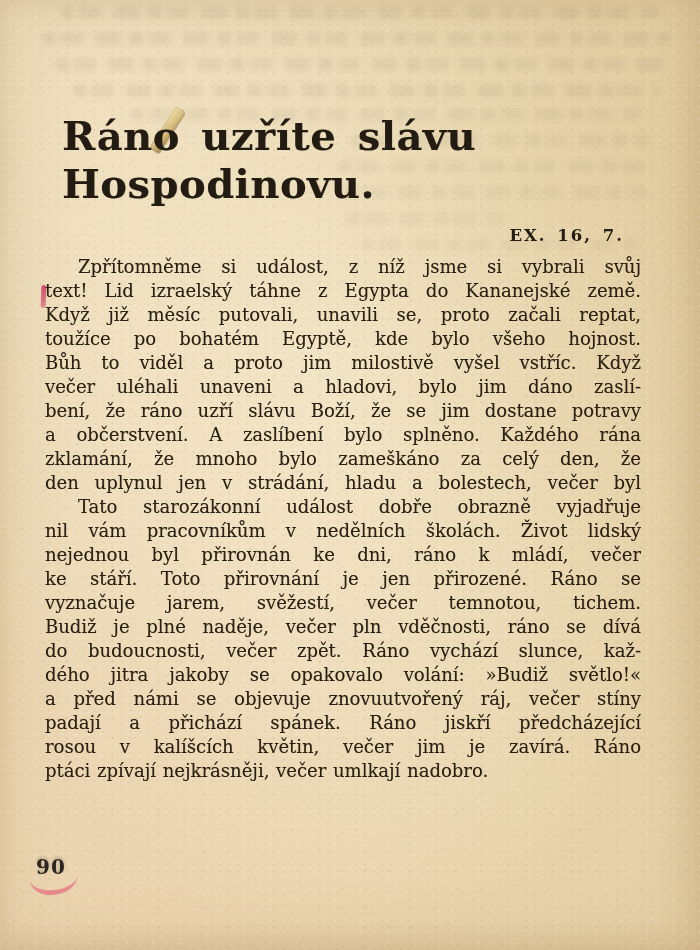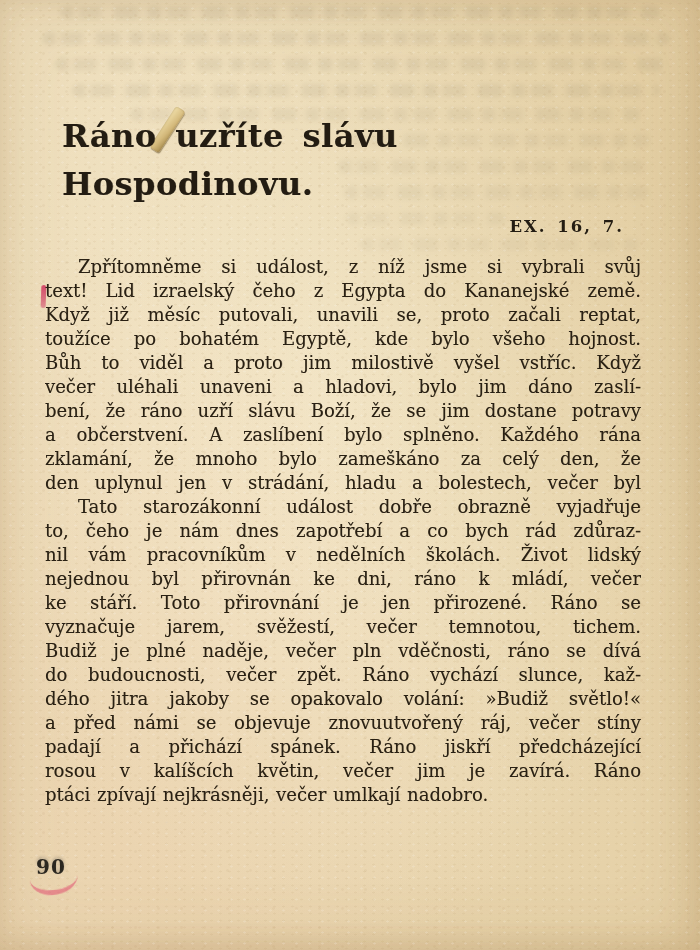--- a/index.html
+++ b/index.html
@@ -41,40 +41,40 @@
     background: repeating-linear-gradient(90deg,
       rgba(122,112,86,0.20) 0 13px, rgba(122,112,86,0.03) 13px 19px,
       rgba(122,112,86,0.17) 19px 41px, rgba(122,112,86,0.02) 41px 54px,
       rgba(122,112,86,0.19) 54px 78px, rgba(122,112,86,0.03) 78px 88px);
     filter: blur(2.6px);
     opacity: 0.55;
   }
   .title {
     position: absolute;
     left: 62px; top: 112px;
-    font-size: 32px;
+    font-size: 40px;
     font-weight: bold;
     line-height: 48px;
     letter-spacing: 0.5px;
     word-spacing: 7px;
     color: #231c12;
     text-shadow: 0.4px 0.4px 0 rgba(35,28,18,0.35);
   }
   .scratch {
     position: absolute;
     left: 162px; top: 105px;
     width: 11px; height: 49px;
     transform: rotate(33deg);
     border-radius: 3px;
     background: linear-gradient(100deg, #ecd9a2 10%, #d3b87a 60%, #a88d50 100%);
     box-shadow: 1px 1px 1px rgba(98,76,36,0.55), inset 0 0 2px rgba(122,96,46,0.45);
   }
   .scripture {
     position: absolute;
-    top: 217px; right: 76px;
+    top: 226px; right: 76px;
     font-size: 16.5px;
     font-weight: bold;
     letter-spacing: 2px;
     word-spacing: 3px;
     color: #241d13;
   }
   .red-mark {
     position: absolute;
     left: 41px; top: 285px;
     width: 5px; height: 23px;
@@ -146,33 +146,32 @@
     <div>Hospodinovu.</div>
   </div>
 
   <div class="scripture">EX. 16, 7.</div>
 
   <div class="red-mark"></div>
 
   <div class="body-text">
     <div>
       <div class="line first">Zpřítomněme si událost, z níž jsme si vybrali svůj</div>
-      <div class="line">text! Lid izraelský čeho z Egypta do Kananejské země.</div>
+      <div class="line">text! Lid izraelský táhne z Egypta do Kananejské země.</div>
       <div class="line">Když již měsíc putovali, unavili se, proto začali reptat,</div>
       <div class="line">toužíce po bohatém Egyptě, kde bylo všeho hojnost.</div>
       <div class="line">Bůh to viděl a proto jim milostivě vyšel vstříc. Když</div>
       <div class="line">večer uléhali unaveni a hladovi, bylo jim dáno zaslí-</div>
       <div class="line">bení, že ráno uzří slávu Boží, že se jim dostane potravy</div>
       <div class="line">a občerstvení. A zaslíbení bylo splněno. Každého rána</div>
       <div class="line">zklamání, že mnoho bylo zameškáno za celý den, že</div>
       <div class="line">den uplynul jen v strádání, hladu a bolestech, večer byl</div>
     </div>
     <div>
       <div class="line first">Tato starozákonní událost dobře obrazně vyjadřuje</div>
-      <div class="line">to, čeho je nám dnes zapotřebí a co bych rád zdůraz-</div>
       <div class="line">nil vám pracovníkům v nedělních školách. Život lidský</div>
       <div class="line">nejednou byl přirovnán ke dni, ráno k mládí, večer</div>
       <div class="line">ke stáří. Toto přirovnání je jen přirozené. Ráno se</div>
       <div class="line">vyznačuje jarem, svěžestí, večer temnotou, tichem.</div>
       <div class="line">Budiž je plné naděje, večer pln vděčnosti, ráno se dívá</div>
       <div class="line">do budoucnosti, večer zpět. Ráno vychází slunce, kaž-</div>
       <div class="line">dého jitra jakoby se opakovalo volání: »Budiž světlo!«</div>
       <div class="line">a před námi se objevuje znovuutvořený ráj, večer stíny</div>
       <div class="line">padají a přichází spánek. Ráno jiskří předcházející</div>
       <div class="line">rosou v kalíšcích květin, večer jim je zavírá. Ráno</div>

